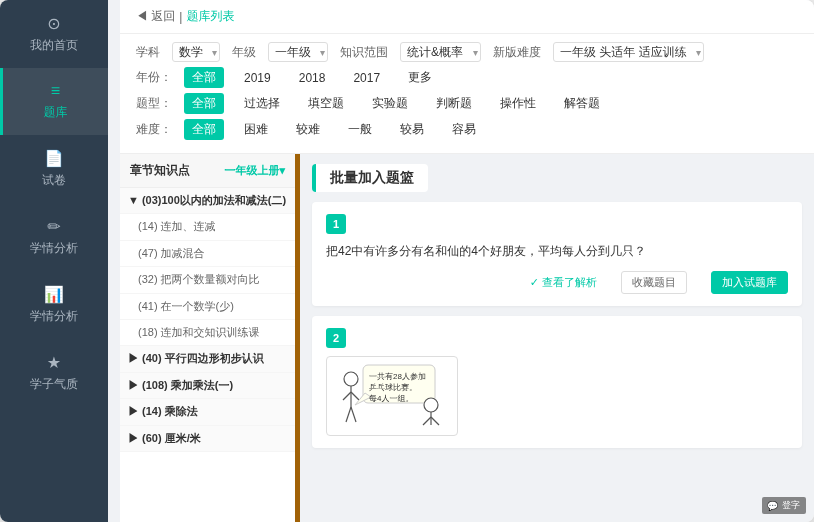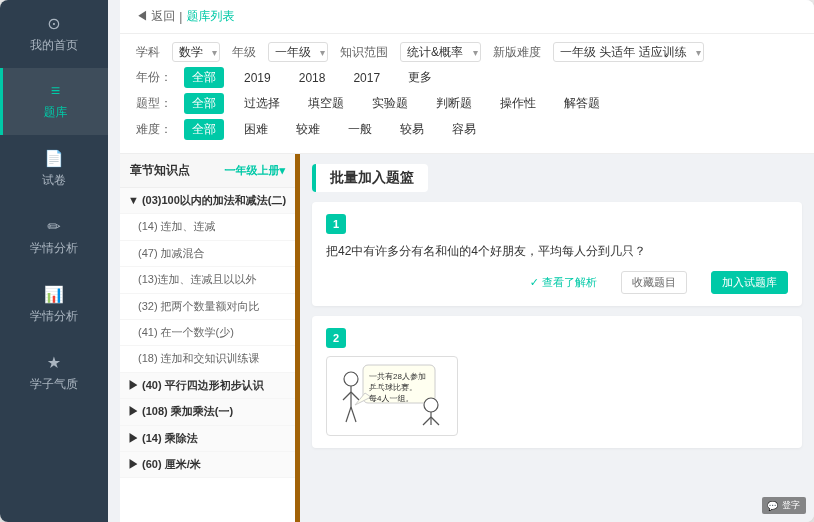--- a/index.html
+++ b/index.html
@@ -454,21 +454,20 @@
       <div class="body-split">
 
         <div class="left-panel">
           <div class="left-panel-header">
             <span>章节知识点</span>
             <span class="grade-select-small">一年级上册▾</span>
           </div>
           <div class="tree-item parent">▼ (03)100以内的加法和减法(二)</div>
           <div class="tree-item child">(14) 连加、连减</div>
           <div class="tree-item child">(47) 加减混合</div>
-          <div class="tree-item child">(13)连加、连减且以以外</div>
           <div class="tree-item child">(32) 把两个数量额对向比</div>
           <div class="tree-item child">(41) 在一个数学(少)</div>
           <div class="tree-item child">(18) 连加和交知识训练课</div>
           <div class="tree-item parent">▶ (40) 平行四边形初步认识</div>
           <div class="tree-item parent">▶ (108) 乘加乘法(一)</div>
           <div class="tree-item parent">▶ (14) 乘除法</div>
           <div class="tree-item parent">▶ (60) 厘米/米</div>
         </div>
 
         <div class="right-panel">

